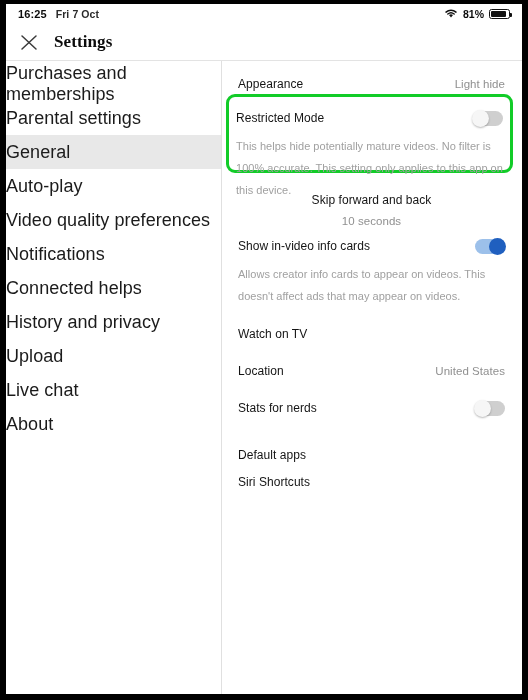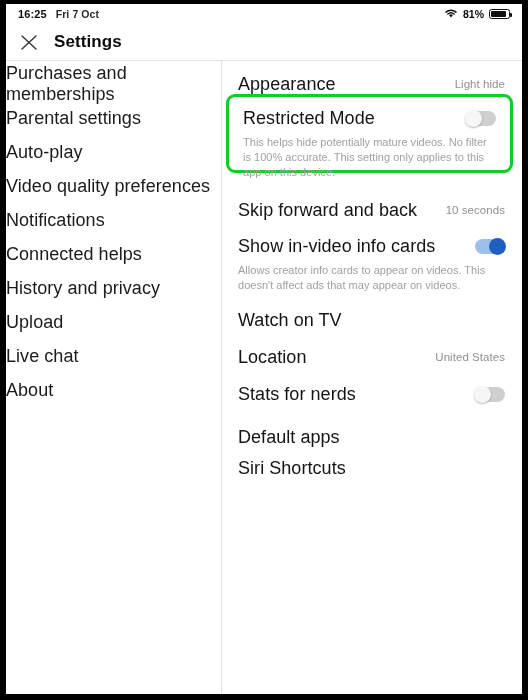--- a/index.html
+++ b/index.html
@@ -115,20 +115,21 @@
     height: 22px;
     display: block;
     cursor: pointer;
   }
   .header-title {
     margin-left: 14px;
     font-size: 17px;
     font-weight: bold;
     color: #0b0b0b;
     letter-spacing: 0.1px;
+    font-family: Liberation Serif, serif;
   }
   .header-rule {
     position: absolute;
     left: 0; top: 56px;
     width: 516px;
     height: 1px;
     background: #e3e3e3;
   }
 
   
@@ -174,32 +175,32 @@
   .row {
     min-height: 34px;
     display: flex;
     align-items: center;
     justify-content: space-between;
     padding: 0 2px;
     box-sizing: border-box;
     cursor: pointer;
   }
   .row-label {
-    font-size: 18px;
+    font-size: 12px;
     color: #141414;
     letter-spacing: 0.05px;
   }
   .row-value {
     font-size: 11.5px;
     color: #909090;
     letter-spacing: 0.05px;
   }
   .row-desc {
     font-size: 11px;
-    line-height: 15px;
+    line-height: 22px;
     color: #a0a0a0;
     padding: 0 2px 4px 2px;
     letter-spacing: 0.02px;
   }
 
   
   .toggle {
     position: relative;
     width: 30px;
     height: 15px;
@@ -231,21 +232,21 @@
     border-radius: 9px;
     box-sizing: border-box;
     pointer-events: none;
   }
   .hl-content {
     position: absolute;
     left: 4px;
     top: 33px;
     width: 287px;
     box-sizing: border-box;
-    padding: 0 17px;
+    padding: 0 10px;
   }
   .hl-content .row { padding: 0; }
   .hl-content .row-desc { padding: 0 0 2px 0; }
 </style>
 </head>
 <body>
 
 <div class="device">
   <div class="screen">
 
@@ -282,20 +283,23 @@
 
     <div class="panes">
 
       <div class="sidebar">
         <div class="side-item">
           <span>Purchases and memberships</span>
         </div>
         <div class="side-item">
           <span>Parental settings</span>
         </div>
+        <div class="side-item selected">
+          <span>General</span>
+        </div>
         <div class="side-item">
           <span>Auto-play</span>
         </div>
         <div class="side-item">
           <span>Video quality preferences</span>
         </div>
         <div class="side-item">
           <span>Notifications</span>
         </div>
         <div class="side-item">
@@ -328,21 +332,21 @@
             <span class="row-label">Restricted Mode</span>
             <span class="toggle off">
               <span class="knob"></span>
             </span>
           </div>
           <div class="row-desc">This helps hide potentially mature videos. No filter is 100% accurate. This setting only applies to this app on this device.</div>
         </div>
 
         <div style="height:86px;"></div>
 
-        <div class="row" style="margin-top:6px;">
+        <div class="row" style="margin-top:6px;flex-direction:column;">
           <span class="row-label">Skip forward and back</span>
           <span class="row-value">10 seconds</span>
         </div>
 
         <div class="row" style="margin-top:2px;">
           <span class="row-label">Show in-video info cards</span>
           <span class="toggle on">
             <span class="knob"></span>
           </span>
         </div>

